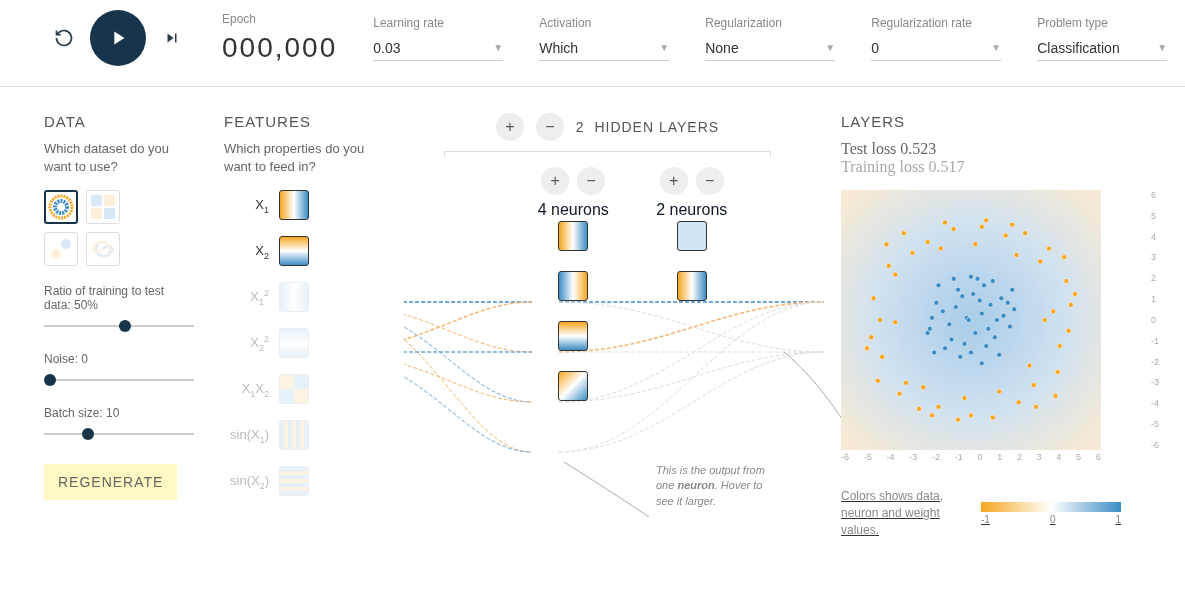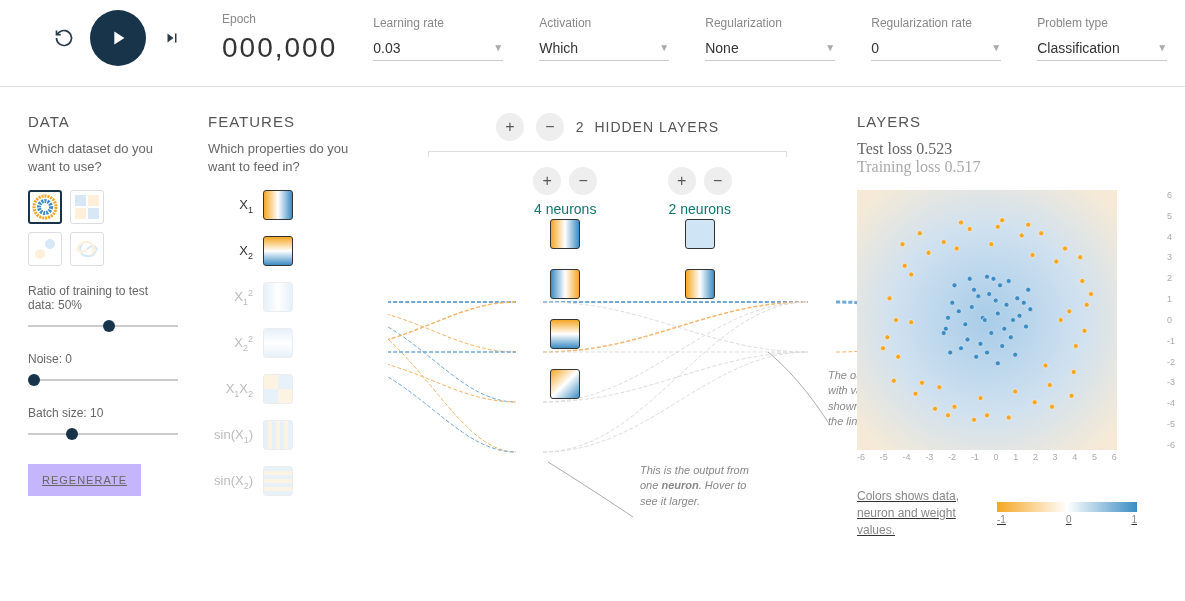--- a/index.html
+++ b/index.html
@@ -6,49 +6,49 @@
 body { font-family: -apple-system, BlinkMacSystemFont, "Helvetica Neue", Arial, sans-serif; background: #fff; color: #333; font-size: 13px; width: 1185px; }
 .topbar { display: flex; align-items: center; padding: 10px 50px 20px 50px; border-bottom: 1px solid #ddd; gap: 36px; }
 .controls-left { display: flex; align-items: center; gap: 12px; }
 .icon-btn { width: 28px; height: 28px; border-radius: 50%; display: flex; align-items: center; justify-content: center; cursor: pointer; color: #2a3b4c; }
 .play-btn { width: 56px; height: 56px; border-radius: 50%; background: #17344a; display: flex; align-items: center; justify-content: center; cursor: pointer; }
 .ctrl-col { display: flex; flex-direction: column; gap: 6px; }
 .ctrl-label { font-size: 12px; color: #888; font-weight: 300; }
 .epoch-val { font-size: 28px; color: #333; letter-spacing: 2px; font-weight: 300; }
 .select { display: flex; align-items: center; justify-content: space-between; border-bottom: 1px solid #ccc; padding: 4px 0; cursor: pointer; font-size: 14px; min-width: 130px; }
 .chev { color: #aaa; font-size: 10px; }
-.main { display: flex; padding: 26px 28px; gap: 30px; position: relative; }
+.main { display: flex; padding: 26px 44px; gap: 30px; position: relative; }
 .section-title { font-size: 15px; letter-spacing: 1px; color: #555; font-weight: 400; margin-bottom: 10px; }
 .section-sub { font-size: 13px; color: #666; line-height: 1.4; font-weight: 300; }
 .data-col { width: 150px; }
 .datasets { display: grid; grid-template-columns: 34px 34px; gap: 8px; margin-top: 14px; }
 .dataset { width: 34px; height: 34px; border-radius: 3px; border: 1px solid #ddd; cursor: pointer; display:flex; align-items:center; justify-content:center; }
 .dataset.active { border: 2px solid #17344a; }
 .slider-group { margin-top: 18px; }
 .slider-label { font-size: 12px; color: #666; margin-bottom: 6px; font-weight: 300; }
 .slider { position: relative; height: 16px; }
 .slider-track { position: absolute; top: 7px; left: 0; right: 0; height: 2px; background: #ccc; }
 .slider-thumb { position: absolute; top: 2px; width: 12px; height: 12px; border-radius: 50%; background: #17344a; cursor: pointer; }
-.regen-btn { margin-top: 22px; padding: 10px 14px; background: #c4b5fd; color: #666; font-size: 11px; letter-spacing: 1px; cursor: pointer; border: none; text-decoration: underline; }
+.regen-btn { margin-top: 22px; padding: 10px 14px; background: #fef9c3; color: #666; font-size: 14px; letter-spacing: 1px; cursor: pointer; border: none; }
 .features-col { width: 150px; }
 .feature-row { display: flex; align-items: center; gap: 10px; margin-top: 12px; height: 34px; }
 .feature-label { width: 45px; text-align: right; font-size: 13px; color: #333; }
 .feature-label.dim { color: #bbb; }
 .neuron-box { width: 30px; height: 30px; border: 1px solid #333; border-radius: 3px; position: relative; overflow: hidden; }
 .neuron-box.dim { border-color: #ddd; }
 .neuron-box::after { content: ""; position: absolute; right: -5px; top: 11px; width: 0; height: 0; border-top: 4px solid transparent; border-bottom: 4px solid transparent; border-left: 5px solid #333; }
 .neuron-box.dim::after { display: none; }
 .network-col { flex: 1; position: relative; }
 .network-header { display: flex; align-items: center; justify-content: center; gap: 12px; }
 .round-btn { width: 28px; height: 28px; border-radius: 50%; background: #eee; display: flex; align-items: center; justify-content: center; cursor: pointer; font-size: 16px; color: #555; }
 .hidden-title { font-size: 14px; letter-spacing: 1px; color: #555; }
 .layers-row { display: flex; justify-content: space-around; margin-top: 10px; position: relative; }
 .layer-col { display: flex; flex-direction: column; align-items: center; gap: 2px; position: relative; }
 .layer-add { display: flex; gap: 8px; margin-bottom: 4px; }
-.neuron-count { font-size: 14px; color: #0f766e; margin-bottom: 0; }
+.neuron-count { font-size: 16px; color: #0f172a; margin-bottom: 0; }
 .layer-neurons { display: flex; flex-direction: column; gap: 20px; }
 .callout { font-size: 11px; font-style: italic; color: #888; line-height: 1.4; }
 .callout1 { position: absolute; left: 252px; top: 350px; width: 120px; }
 .callout2 { position: absolute; left: 440px; top: 255px; width: 130px; }
 .output-col { width: 300px; }
 .loss-line { font-size: 16px; color: #666; font-family: Liberation Serif, serif; }
 .output-plot { width: 260px; height: 260px; margin-top: 14px; display: block; }
 .axis-bottom { height: 14px; font-size: 9px; color: #aaa; display:flex; justify-content:space-between; width:260px; margin-top:2px; }
 .legend-row { display: flex; align-items: center; gap: 20px; margin-top: 22px; text-decoration: underline; }
 .legend-text { font-size: 12px; color: #888; line-height: 1.4; width: 120px; }

